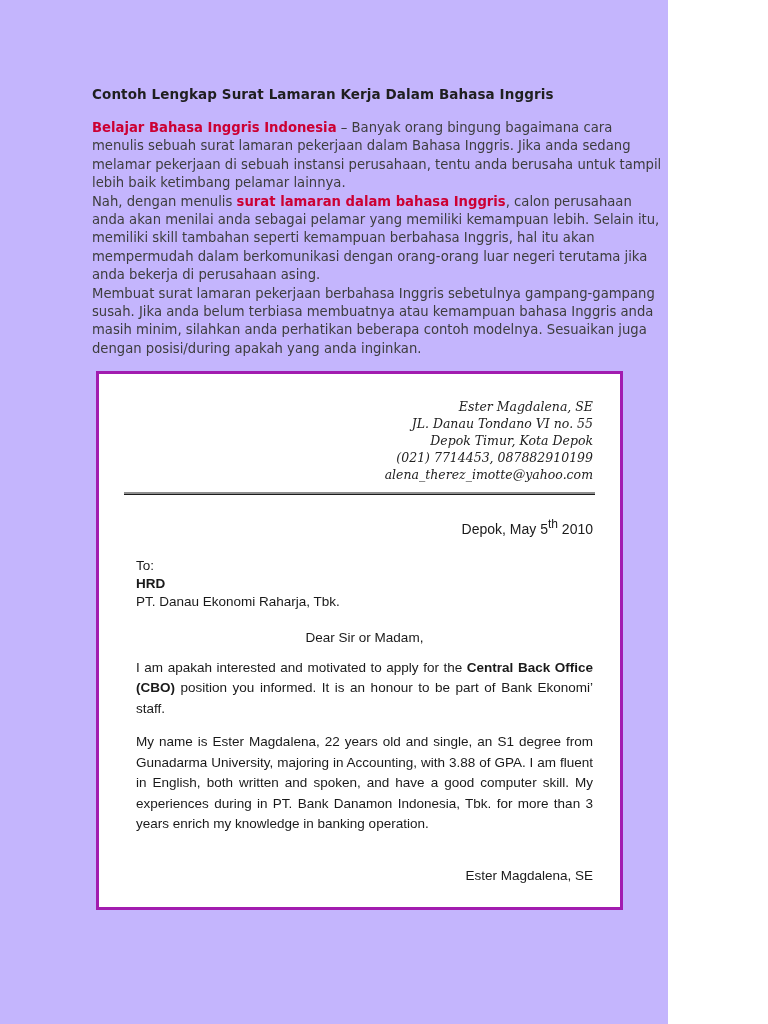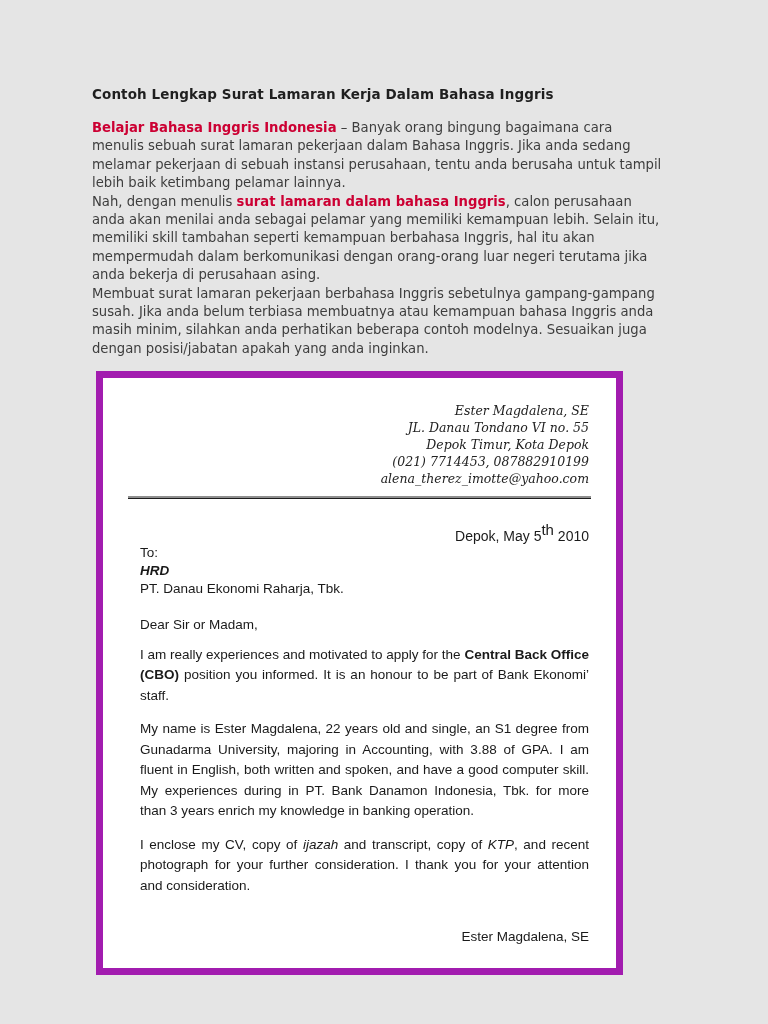--- a/index.html
+++ b/index.html
@@ -2,23 +2,23 @@
 <html><head>
 <meta charset="utf-8">
 <style>
   * { margin: 0; padding: 0; box-sizing: border-box; }
   html, body {
     width: 768px;
     background: #ffffff;
     font-family: "DejaVu Sans", sans-serif;
   }
   .page {
-    width: 768px;
+    width: 668px;
     height: 1024px;
-    background: #e5e5e5;
+    background: #c4b5fd;
     padding: 86px 100px 0 92px;
     overflow: hidden;
   }
   .doc-title {
     font-size: 13.5px;
     font-weight: bold;
     color: #1f1f1f;
     letter-spacing: 0.1px;
     margin-bottom: 17px;
   }
@@ -32,21 +32,21 @@
   a.red-link {
     color: #cc0033;
     font-weight: bold;
     cursor: pointer;
   }
   
   .letter-figure {
     margin-top: 13px;
     margin-left: 4px;
     width: 527px;
-    border: 7px solid #a21caf;
+    border: 3px solid #a21caf;
     background: #ffffff;
     padding: 24px 27px 24px 37px;
     font-family: "Liberation Sans", sans-serif;
     font-size: 13.5px;
     color: #1a1a1a;
     cursor: pointer;
   }
   .letterhead {
     text-align: right;
     font-family: "DejaVu Serif", serif;
@@ -61,27 +61,28 @@
     margin-right: -2px;
     height: 3px;
     background: #1c1c1c;
     border-top: 2px solid #8f8f8f;
   }
   .letter-date {
     margin-top: 22px;
     text-align: right;
     font-size: 14px;
   }
-  .letter-date sup { font-size: 15px; margin-top: 32px; }
+  .letter-date sup { font-size: 12px; margin-top: 32px; }
   .letter-to {
+    margin-top: 20px;
     line-height: 18px;
     font-size: 13.5px;
   }
-  .letter-to .bold { font-weight: bold; font-style: italic; }
-  .salutation { margin-top: 19px; font-size: 13.5px; }
+  .letter-to .bold { font-weight: bold; }
+  .salutation { margin-top: 19px; font-size: 13.5px; text-align: center; }
   .letter-para {
     margin-top: 13px;
     text-align: justify;
     line-height: 20.5px;
     font-size: 13.5px;
   }
   .letter-para .bold { font-weight: bold; }
   .letter-para .italic { font-style: italic; }
   .letter-closing { margin-top: 20px; text-align: right; font-size: 13.5px; }
   .letter-signature { margin-top: 33px; text-align: right; font-size: 13.5px; }
@@ -91,21 +92,21 @@
 </head>
 <body>
 
 <div class="page">
 
   <h1 class="doc-title">Contoh Lengkap Surat Lamaran Kerja Dalam Bahasa Inggris</h1>
 
   <div class="intro">
     <p><a class="red-link">Belajar Bahasa Inggris Indonesia</a><span> – Banyak orang bingung bagaimana cara menulis sebuah surat lamaran pekerjaan dalam Bahasa Inggris. Jika anda sedang melamar pekerjaan di sebuah instansi perusahaan, tentu anda berusaha untuk tampil lebih baik ketimbang pelamar lainnya.</span></p>
     <p><span>Nah, dengan menulis </span><a class="red-link">surat lamaran dalam bahasa Inggris</a><span>, calon perusahaan anda akan menilai anda sebagai pelamar yang memiliki kemampuan lebih. Selain itu, memiliki skill tambahan seperti kemampuan berbahasa Inggris, hal itu akan mempermudah dalam berkomunikasi dengan orang-orang luar negeri terutama jika anda bekerja di perusahaan asing.</span></p>
-    <p>Membuat surat lamaran pekerjaan berbahasa Inggris sebetulnya gampang-gampang susah. Jika anda belum terbiasa membuatnya atau kemampuan bahasa Inggris anda masih minim, silahkan anda perhatikan beberapa contoh modelnya. Sesuaikan juga dengan posisi/jabatan apakah yang anda inginkan.</p>
+    <p>Membuat surat lamaran pekerjaan berbahasa Inggris sebetulnya gampang-gampang susah. Jika anda belum terbiasa membuatnya atau kemampuan bahasa Inggris anda masih minim, silahkan anda perhatikan beberapa contoh modelnya. Sesuaikan juga dengan posisi/during apakah yang anda inginkan.</p>
   </div>
 
   <div class="letter-figure">
 
     <div class="letterhead">
       <div>Ester Magdalena, SE</div>
       <div>JL. Danau Tondano VI no. 55</div>
       <div>Depok Timur, Kota Depok</div>
       <div>(021) 7714453, 087882910199</div>
       <div>alena_therez_imotte@yahoo.com</div>
@@ -116,25 +117,24 @@
     <div class="letter-date"><span>Depok, May 5</span><sup>th</sup><span> 2010</span></div>
 
     <div class="letter-to">
       <div>To:</div>
       <div class="bold">HRD</div>
       <div>PT. Danau Ekonomi Raharja, Tbk.</div>
     </div>
 
     <div class="salutation">Dear Sir or Madam,</div>
 
-    <p class="letter-para"><span>I am really experiences and motivated to apply for the </span><span class="bold">Central Back Office (CBO)</span><span> position you informed. It is an honour to be part of Bank Ekonomi’ staff.</span></p>
+    <p class="letter-para"><span>I am apakah interested and motivated to apply for the </span><span class="bold">Central Back Office (CBO)</span><span> position you informed. It is an honour to be part of Bank Ekonomi’ staff.</span></p>
 
     <p class="letter-para">My name is Ester Magdalena, 22 years old and single, an S1 degree from Gunadarma University, majoring in Accounting, with 3.88 of GPA. I am fluent in English, both written and spoken, and have a good computer skill. My experiences during in PT. Bank Danamon Indonesia, Tbk. for more than 3 years enrich my knowledge in banking operation.</p>
 
-    <p class="letter-para"><span>I enclose my CV, copy of </span><span class="italic">ijazah</span><span> and transcript, copy of </span><span class="italic">KTP</span><span>, and recent photograph for your further consideration. I thank you for your attention and consideration.</span></p>
 
 
     <div class="letter-signature">Ester Magdalena, SE</div>
 
   </div>
 
   <div class="footer-link-row">
     
   </div>
 

